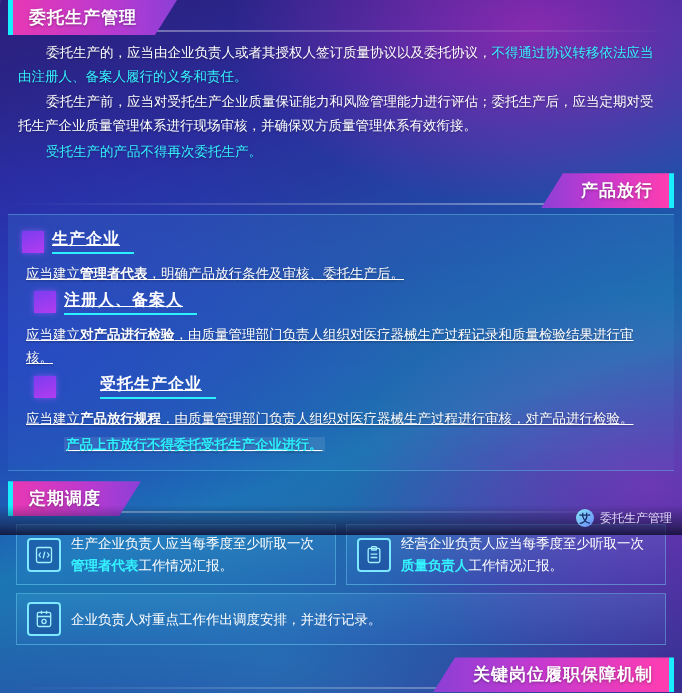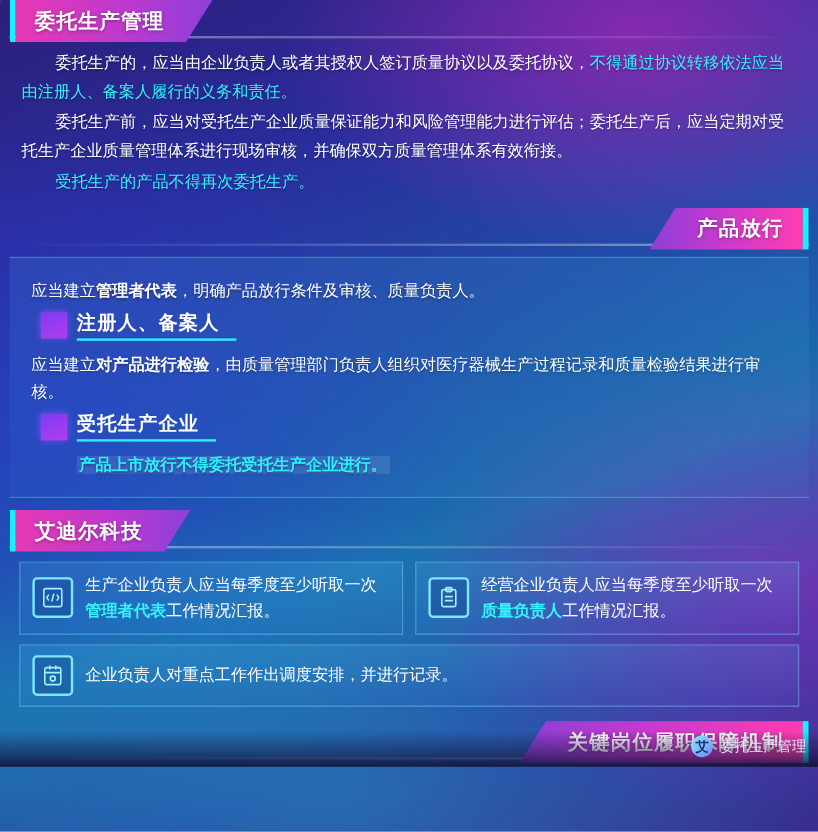--- a/index.html
+++ b/index.html
@@ -19,21 +19,21 @@
     overflow: hidden;
     position: relative;
   }
   .bg-rays {
     position: absolute; inset: 0;
     background:
       linear-gradient(115deg, rgba(255,255,255,0.05) 0 2px, rgba(255,255,255,0) 2px 60px),
       linear-gradient(65deg, rgba(0,230,255,0.06) 0 1px, rgba(0,0,0,0) 1px 90px);
     pointer-events: none;
   }
-  .page { position: relative; width: 682px; height: 639px; }
+  .page { position: relative; width: 682px; height: 535px; }
 
   
   .ribbon {
     position: relative;
     display: inline-block;
     padding: 6px 40px 6px 16px;
     font-size: 17px;
     font-weight: bold;
     color: #ffffff;
     letter-spacing: 1px;
@@ -167,65 +167,72 @@
     </div>
     <div class="body-text">
       <p class="indent">
         <span>委托生产的，应当由企业负责人或者其授权人签订质量协议以及委托协议，</span><span class="hl-cyan">不得通过协议转移依法应当由注册人、备案人履行的义务和责任。</span>
       </p>
       <p class="indent">委托生产前，应当对受托生产企业质量保证能力和风险管理能力进行评估；委托生产后，应当定期对受托生产企业质量管理体系进行现场审核，并确保双方质量管理体系有效衔接。</p>
       <p class="indent hl-cyan">受托生产的产品不得再次委托生产。</p>
     </div>
   </div>
 
-  <div class="sec" style="margin-top:10px;">
+  <div class="sec" style="margin-top:10px;text-decoration:underline;">
     <div class="hdr-row right">
       <span class="ribbon ribbon-right">产品放行</span>
     </div>
 
     <div class="panel">
 
       <div>
+        <div class="subhead">
+          <span class="chip"></span>
+          <span class="txt">生产企业</span>
+        </div>
         <div class="body-text">
           <p>
-            <span>应当建立</span><b>管理者代表</b><span>，明确产品放行条件及审核、质量负责人。</span>
+            <span>应当建立</span><b>管理者代表</b><span>，明确产品放行条件及审核、委托生产后。</span>
           </p>
         </div>
       </div>
 
       <div>
         <div class="subhead" style="margin-left:18px;">
           <span class="chip"></span>
           <span class="txt">注册人、备案人</span>
         </div>
         <div class="body-text">
           <p>
             <span>应当建立</span><b>对产品进行检验</b><span>，由质量管理部门负责人组织对医疗器械生产过程记录和质量检验结果进行审核。</span>
           </p>
         </div>
       </div>
 
       <div>
-        <div class="subhead" style="margin-left:18px;">
+        <div class="subhead" style="margin-left:18px;gap:36px;">
           <span class="chip"></span>
           <span class="txt">受托生产企业</span>
         </div>
         <div class="body-text">
           <p>
+            <span>应当建立</span><b>产品放行规程</b><span>，由质量管理部门负责人组织对医疗器械生产过程进行审核，对产品进行检验。</span>
+          </p>
+          <p>
             <span class="hl-mark">产品上市放行不得委托受托生产企业进行。</span>
           </p>
         </div>
       </div>
 
     </div>
   </div>
 
   <div class="sec" style="margin-top:10px;">
     <div class="hdr-row left">
-      <span class="ribbon ribbon-left">艾迪尔科技</span>
+      <span class="ribbon ribbon-left">定期调度</span>
     </div>
 
     <div class="cards">
       <div class="card">
         <span class="icon-box">
           <svg width="20" height="20" viewBox="0 0 24 24" fill="none" stroke="#9ff1ff" stroke-width="1.6">
             <rect x="3" y="3" width="18" height="18" rx="2"></rect>
             <path d="M8 9l-2 3 2 3M16 9l2 3-2 3M13 8l-2 8"></path>
           </svg>
         </span>

